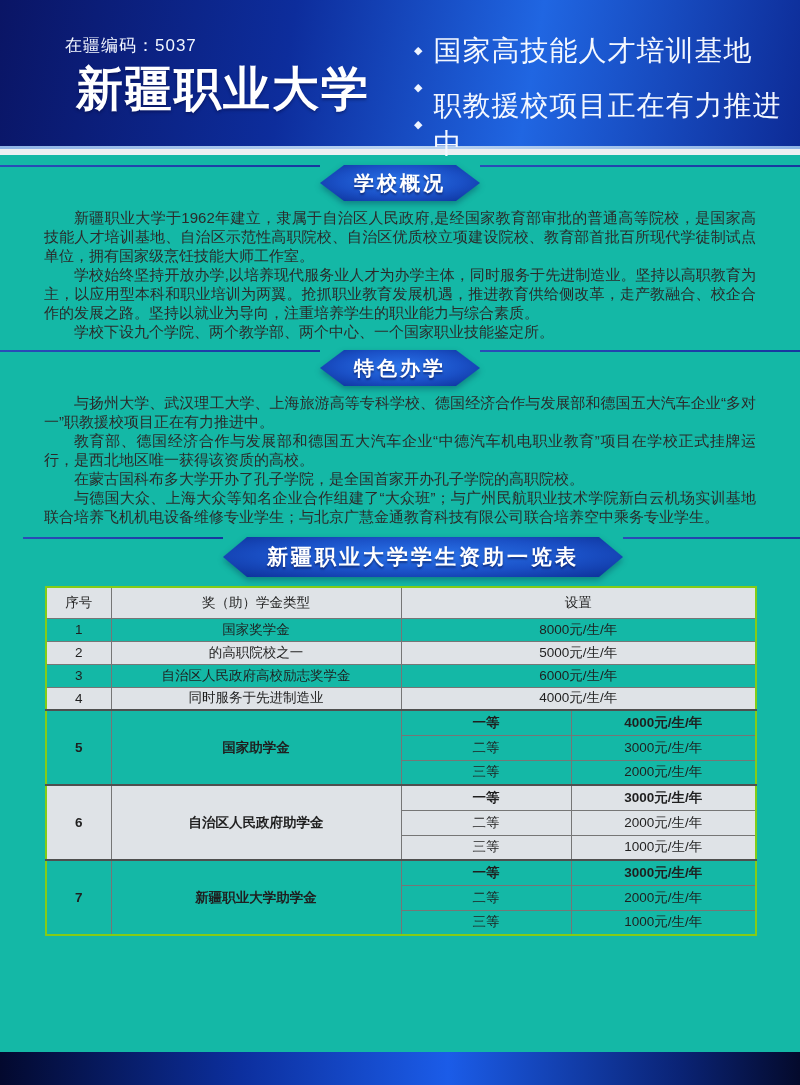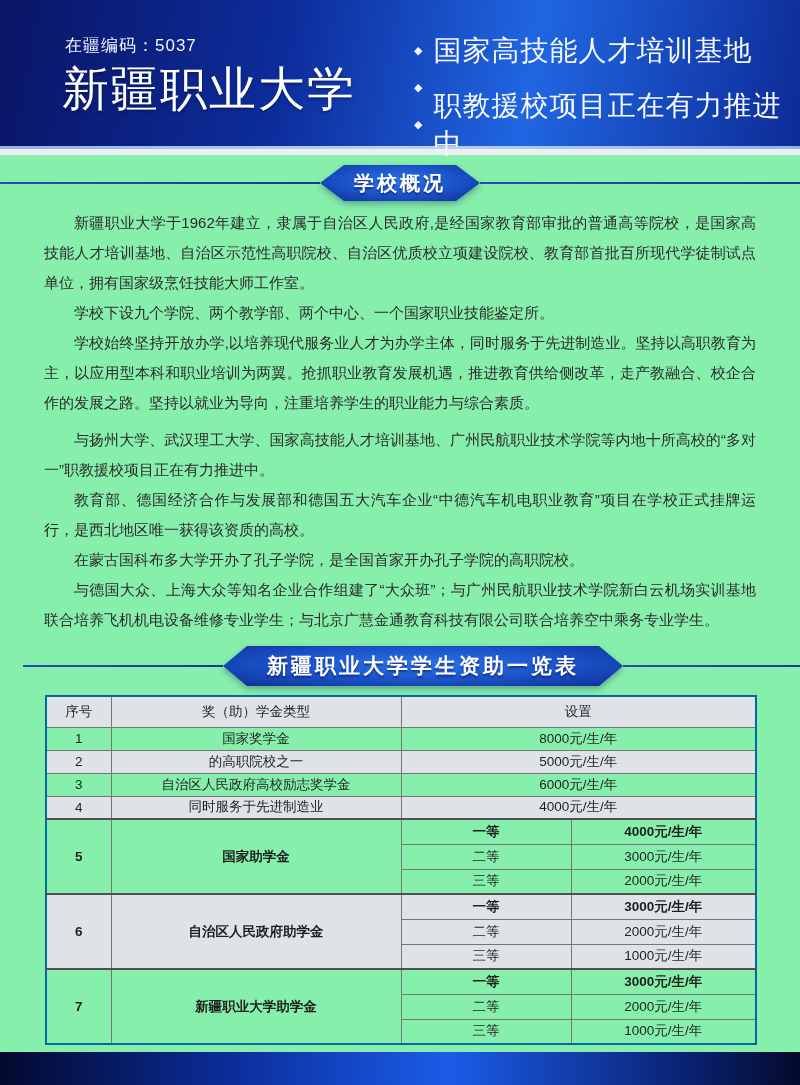--- a/index.html
+++ b/index.html
@@ -1,79 +1,79 @@
 <!DOCTYPE html>
 <html><head>
 <meta charset="utf-8">
 <style>
   * { margin:0; padding:0; box-sizing:border-box; }
   html,body { background:#ffffff; }
   body { font-family:"Liberation Sans","DejaVu Sans",sans-serif; }
   .page {
     position:relative; width:800px; height:1085px; margin:0 auto;
-    background:#86efac; overflow:hidden;
+    background:#14b8a6; overflow:hidden;
   }
 
   
   .header {
     position:relative; height:146px;
     background:linear-gradient(100deg,#0a1565 0%,#0d2d9c 36%,#2066e2 66%,#0d2b96 100%);
   }
   .header-code {
     position:absolute; left:65px; top:34px;
     color:#f2f6ff; font-size:17px; letter-spacing:1px;
   }
   .header-title {
-    position:absolute; left:62px; top:58px;
-    color:#ffffff; font-size:47px; font-weight:normal; letter-spacing:2px;
+    position:absolute; left:76px; top:58px;
+    color:#ffffff; font-size:47px; font-weight:bold; letter-spacing:2px;
     text-shadow:0 2px 3px rgba(0,0,40,.35);
   }
   .header-bullets { position:absolute; left:414px; top:32px; }
   .bullet-line { display:flex; align-items:center; height:37px; }
   .bullet-line .diamond {
     color:#eef4ff; font-size:11px; margin-right:11px; line-height:1;
   }
   .bullet-line .bullet-text { color:#f4f8ff; font-size:28px; letter-spacing:1px; }
   .header-strip-a { height:3px; background:linear-gradient(90deg,#8fb4e6,#b9d3f2,#8fb4e6); }
   .header-strip-b { height:6px; background:#edeff2; }
 
   
-  .divider { display:flex; align-items:center; width:100%; }
+  .divider { display:flex; width:100%; }
   .divider .line { flex:1; height:2px; background:linear-gradient(90deg,#2a4cb8,#17379e); }
   .badge-wrap { filter:drop-shadow(0 3px 3px rgba(0,0,50,.3)); }
   .badge {
     display:flex; align-items:center; justify-content:center;
     height:36px; min-width:150px; padding:0 34px;
     clip-path:polygon(24px 0, calc(100% - 24px) 0, 100% 50%, calc(100% - 24px) 100%, 24px 100%, 0 50%);
     background:radial-gradient(ellipse at 50% 45%, #2a74ea 0%, #1a50c6 55%, #0c2f96 100%);
     color:#ffffff; font-size:20px; font-weight:bold; letter-spacing:3px;
     text-shadow:0 2px 2px rgba(0,0,40,.45);
   }
   .divider.big .badge { height:40px; font-size:21px; padding:0 44px; }
   .divider.first { margin-top:10px; }
   .divider.second { margin-top:9px; }
   .divider.big { margin-top:11px;margin-left:23px; }
 
   
   .paragraphs { padding:7px 44px 0 44px; }
   .paragraphs p {
-    font-size:15px; line-height:30px; color:#2b2b2b;
+    font-size:15px; line-height:19px; color:#2b2b2b;
     text-indent:2em; text-align:justify;
   }
 
   
   .aid-table {
     width:710px; margin:9px auto 0 45px;
     border-collapse:collapse; table-layout:fixed;
   }
   .aid-table col.c1 { width:65px; }
   .aid-table col.c2 { width:290px; }
   .aid-table col.c3 { width:170px; }
   .aid-table col.c4 { width:185px; }
-  .aid-table { border:2px solid #0369a1; }
+  .aid-table { border:2px solid #84cc16; }
   .aid-table th, .aid-table td {
     border:1px solid #767676; text-align:center; vertical-align:middle;
     font-size:13.5px; color:#1f1f1f; font-weight:normal; padding:0;
   }
   .aid-table tr.hdr th { height:31px; }
   .aid-table tr.simple td { height:23px; }
   .aid-table tr.tier td { height:25px; }
   .aid-table .shaded { background:#dfe3e7; }
   .aid-table tr.thick td { border-top:2px solid #4f4f4f;font-weight:bold; }
 
@@ -110,26 +110,33 @@
 
   <div class="divider first">
     <span class="line"></span>
     <span class="badge-wrap">
       <span class="badge">学校概况</span>
     </span>
     <span class="line"></span>
   </div>
   <div class="paragraphs">
     <p>新疆职业大学于1962年建立，隶属于自治区人民政府,是经国家教育部审批的普通高等院校，是国家高技能人才培训基地、自治区示范性高职院校、自治区优质校立项建设院校、教育部首批百所现代学徒制试点单位，拥有国家级烹饪技能大师工作室。</p>
+    <p>学校始终坚持开放办学,以培养现代服务业人才为办学主体，同时服务于先进制造业。坚持以高职教育为主，以应用型本科和职业培训为两翼。抢抓职业教育发展机遇，推进教育供给侧改革，走产教融合、校企合作的发展之路。坚持以就业为导向，注重培养学生的职业能力与综合素质。</p>
     <p>学校下设九个学院、两个教学部、两个中心、一个国家职业技能鉴定所。</p>
-    <p>学校始终坚持开放办学,以培养现代服务业人才为办学主体，同时服务于先进制造业。坚持以高职教育为主，以应用型本科和职业培训为两翼。抢抓职业教育发展机遇，推进教育供给侧改革，走产教融合、校企合作的发展之路。坚持以就业为导向，注重培养学生的职业能力与综合素质。</p>
-  </div>
-
+  </div>
+
+  <div class="divider second">
+    <span class="line"></span>
+    <span class="badge-wrap">
+      <span class="badge">特色办学</span>
+    </span>
+    <span class="line"></span>
+  </div>
   <div class="paragraphs">
-    <p>与扬州大学、武汉理工大学、国家高技能人才培训基地、广州民航职业技术学院等内地十所高校的“多对一”职教援校项目正在有力推进中。</p>
+    <p>与扬州大学、武汉理工大学、上海旅游高等专科学校、德国经济合作与发展部和德国五大汽车企业“多对一”职教援校项目正在有力推进中。</p>
     <p>教育部、德国经济合作与发展部和德国五大汽车企业“中德汽车机电职业教育”项目在学校正式挂牌运行，是西北地区唯一获得该资质的高校。</p>
     <p>在蒙古国科布多大学开办了孔子学院，是全国首家开办孔子学院的高职院校。</p>
     <p>与德国大众、上海大众等知名企业合作组建了“大众班”；与广州民航职业技术学院新白云机场实训基地联合培养飞机机电设备维修专业学生；与北京广慧金通教育科技有限公司联合培养空中乘务专业学生。</p>
   </div>
 
   <div class="divider big">
     <span class="line"></span>
     <span class="badge-wrap">
       <span class="badge">新疆职业大学学生资助一览表</span>
     </span>

